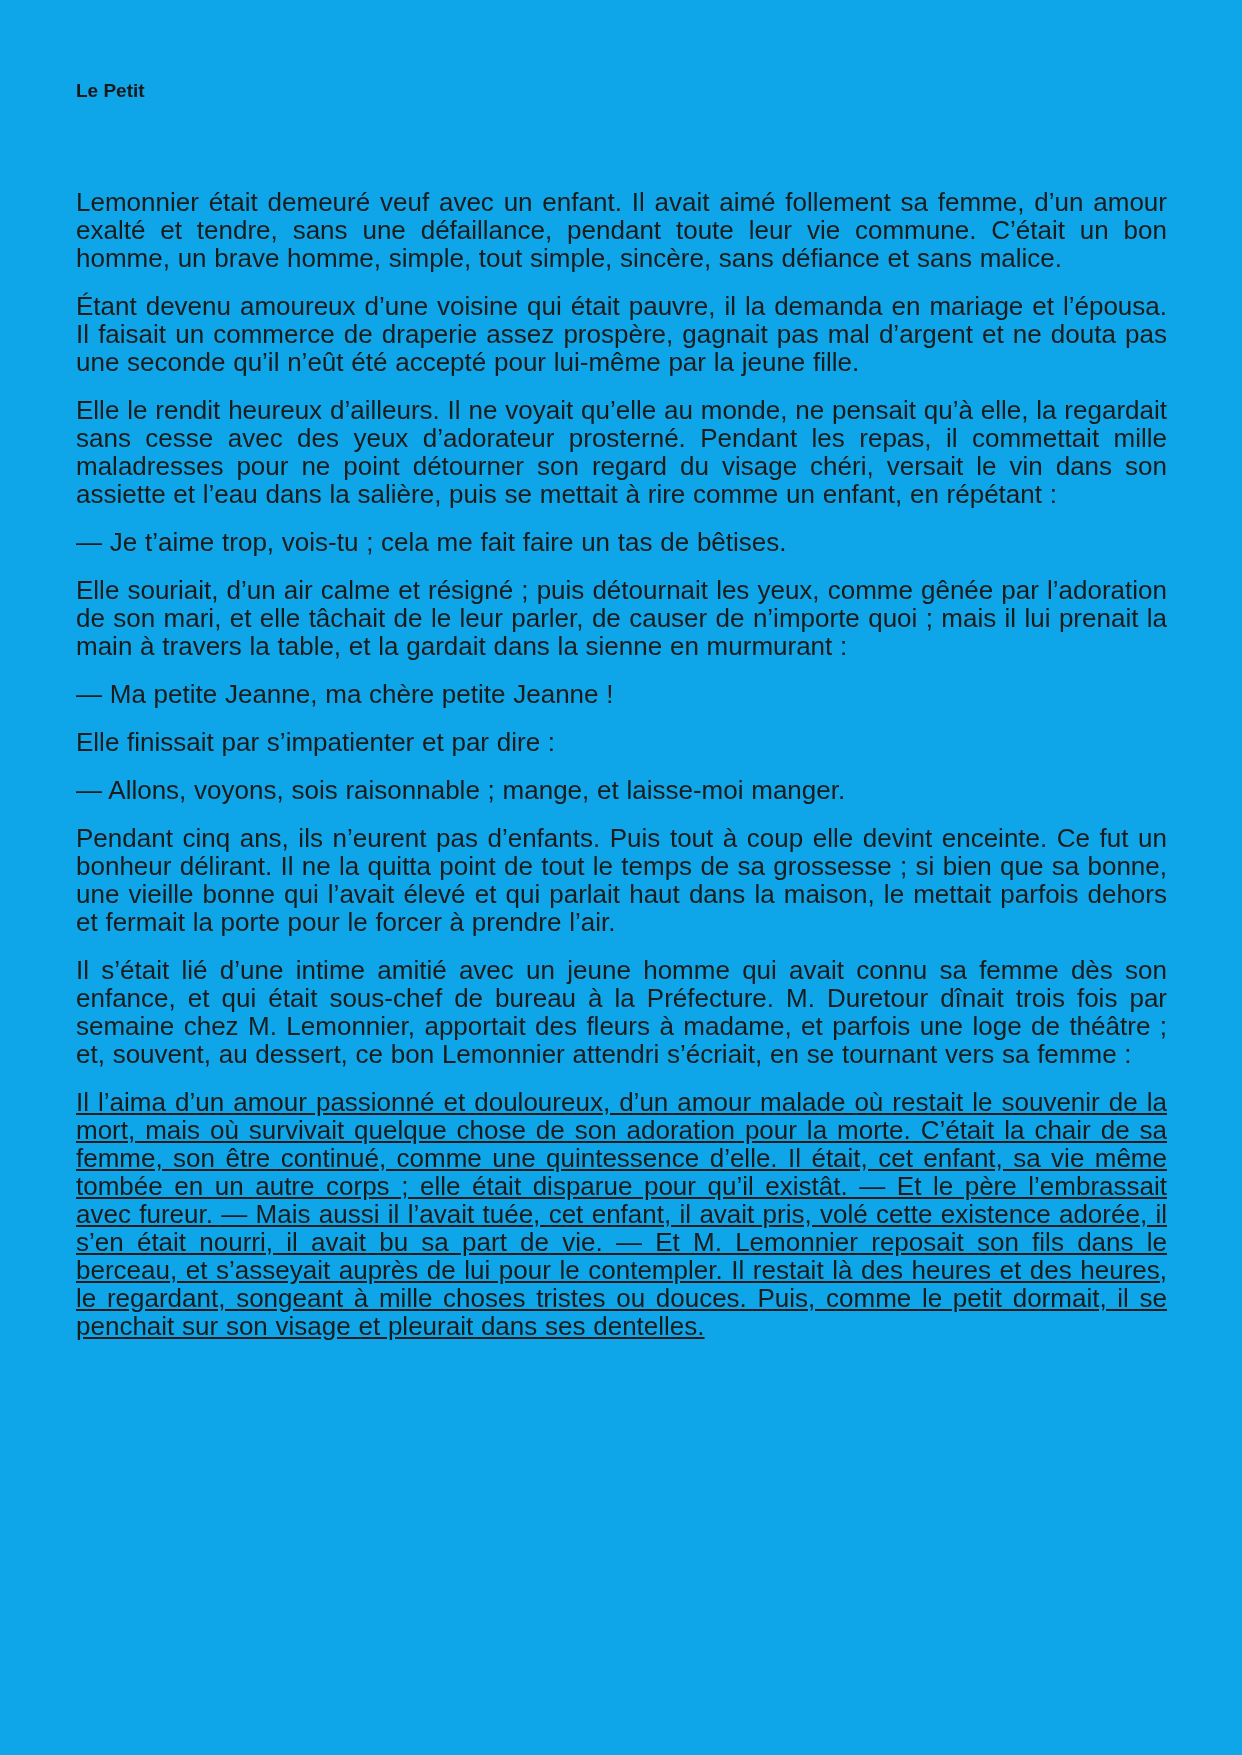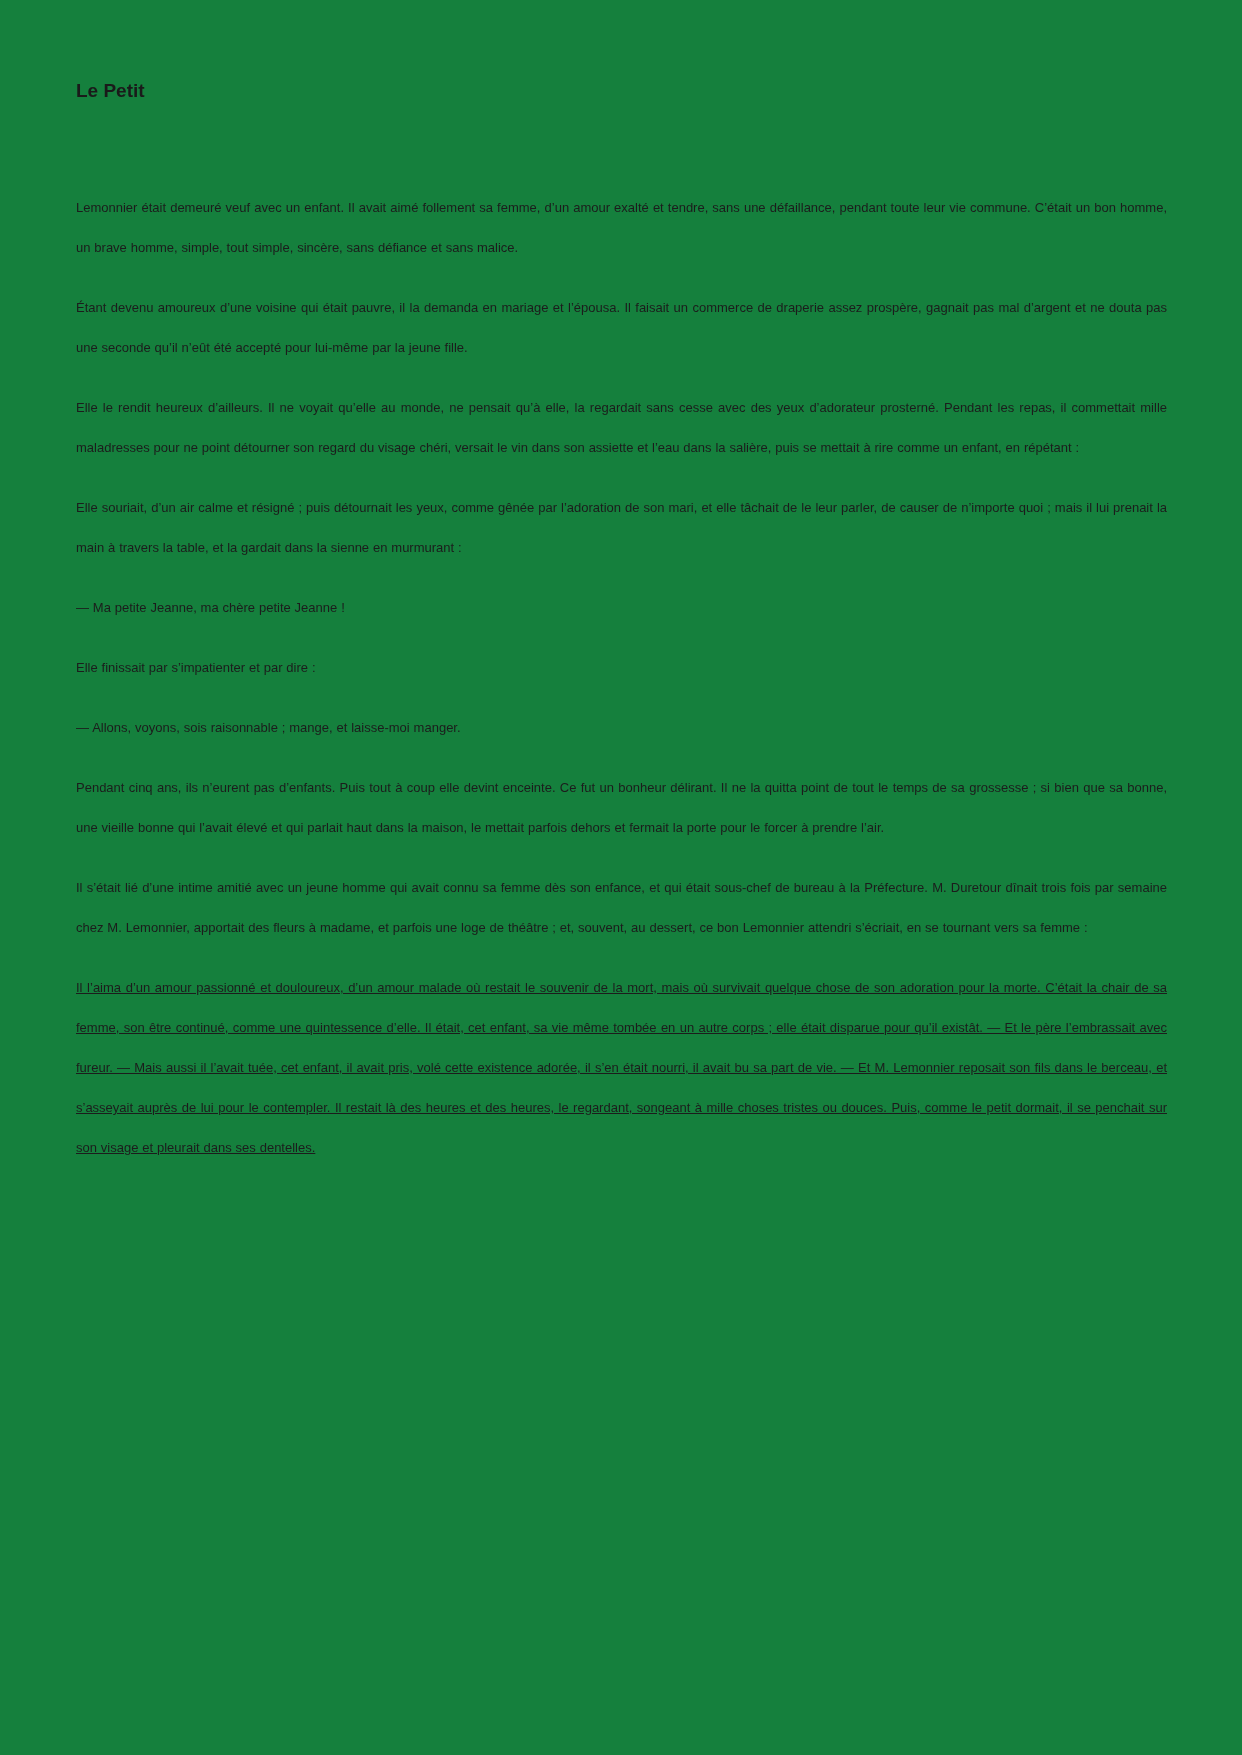--- a/index.html
+++ b/index.html
@@ -13,52 +13,53 @@
     overflow: hidden;
     font-family: "Liberation Sans", "DejaVu Sans", sans-serif;
     color: #1c1c1c;
     -webkit-font-smoothing: antialiased;
   }
   .page {
     box-sizing: border-box;
     width: 1242px;
     height: 1755px;
     padding: 76px 75px 0 76px;
-    background: #15803d;
+    background: #0ea5e9;
   }
   .doc-title {
     font-size: 19px;
     line-height: 30px;
     font-weight: bold;
     margin: 0 0 82px 0;
     color: #1a1a1a;
   }
   .doc-paragraph {
-    font-size: 13px;
-    line-height: 40px;
+    font-size: 26px;
+    line-height: 28px;
     margin: 0 0 20px 0;
     text-align: justify;
     text-justify: inter-word;
     hyphens: none;
     word-spacing: 0.02em;
   }
   .doc-paragraph:last-child {
     margin-bottom: 0;
     text-decoration: underline;
   }
 </style>
 </head>
 <body>
 
 <main class="page">
   <h1 class="doc-title">Le Petit</h1>
 
   <p class="doc-paragraph">Lemonnier était demeuré veuf avec un enfant. Il avait aimé follement sa femme, d’un amour exalté et tendre, sans une défaillance, pendant toute leur vie commune. C’était un bon homme, un brave homme, simple, tout simple, sincère, sans défiance et sans malice.</p>
   <p class="doc-paragraph">Étant devenu amoureux d’une voisine qui était pauvre, il la demanda en mariage et l’épousa. Il faisait un commerce de draperie assez prospère, gagnait pas mal d’argent et ne douta pas une seconde qu’il n’eût été accepté pour lui-même par la jeune fille.</p>
   <p class="doc-paragraph">Elle le rendit heureux d’ailleurs. Il ne voyait qu’elle au monde, ne pensait qu’à elle, la regardait sans cesse avec des yeux d’adorateur prosterné. Pendant les repas, il commettait mille maladresses pour ne point détourner son regard du visage chéri, versait le vin dans son assiette et l’eau dans la salière, puis se mettait à rire comme un enfant, en répétant :</p>
+  <p class="doc-paragraph">— Je t’aime trop, vois-tu ; cela me fait faire un tas de bêtises.</p>
   <p class="doc-paragraph">Elle souriait, d’un air calme et résigné ; puis détournait les yeux, comme gênée par l’adoration de son mari, et elle tâchait de le leur parler, de causer de n’importe quoi ; mais il lui prenait la main à travers la table, et la gardait dans la sienne en murmurant :</p>
   <p class="doc-paragraph">— Ma petite Jeanne, ma chère petite Jeanne !</p>
   <p class="doc-paragraph">Elle finissait par s’impatienter et par dire :</p>
   <p class="doc-paragraph">— Allons, voyons, sois raisonnable ; mange, et laisse-moi manger.</p>
   <p class="doc-paragraph">Pendant cinq ans, ils n’eurent pas d’enfants. Puis tout à coup elle devint enceinte. Ce fut un bonheur délirant. Il ne la quitta point de tout le temps de sa grossesse ; si bien que sa bonne, une vieille bonne qui l’avait élevé et qui parlait haut dans la maison, le mettait parfois dehors et fermait la porte pour le forcer à prendre l’air.</p>
   <p class="doc-paragraph">Il s’était lié d’une intime amitié avec un jeune homme qui avait connu sa femme dès son enfance, et qui était sous-chef de bureau à la Préfecture. M. Duretour dînait trois fois par semaine chez M. Lemonnier, apportait des fleurs à madame, et parfois une loge de théâtre ; et, souvent, au dessert, ce bon Lemonnier attendri s’écriait, en se tournant vers sa femme :</p>
   <p class="doc-paragraph">Il l’aima d’un amour passionné et douloureux, d’un amour malade où restait le souvenir de la mort, mais où survivait quelque chose de son adoration pour la morte. C’était la chair de sa femme, son être continué, comme une quintessence d’elle. Il était, cet enfant, sa vie même tombée en un autre corps ; elle était disparue pour qu’il existât. — Et le père l’embrassait avec fureur. — Mais aussi il l’avait tuée, cet enfant, il avait pris, volé cette existence adorée, il s’en était nourri, il avait bu sa part de vie. — Et M. Lemonnier reposait son fils dans le berceau, et s’asseyait auprès de lui pour le contempler. Il restait là des heures et des heures, le regardant, songeant à mille choses tristes ou douces. Puis, comme le petit dormait, il se penchait sur son visage et pleurait dans ses dentelles.</p>
 </main>
 
 </body></html>

